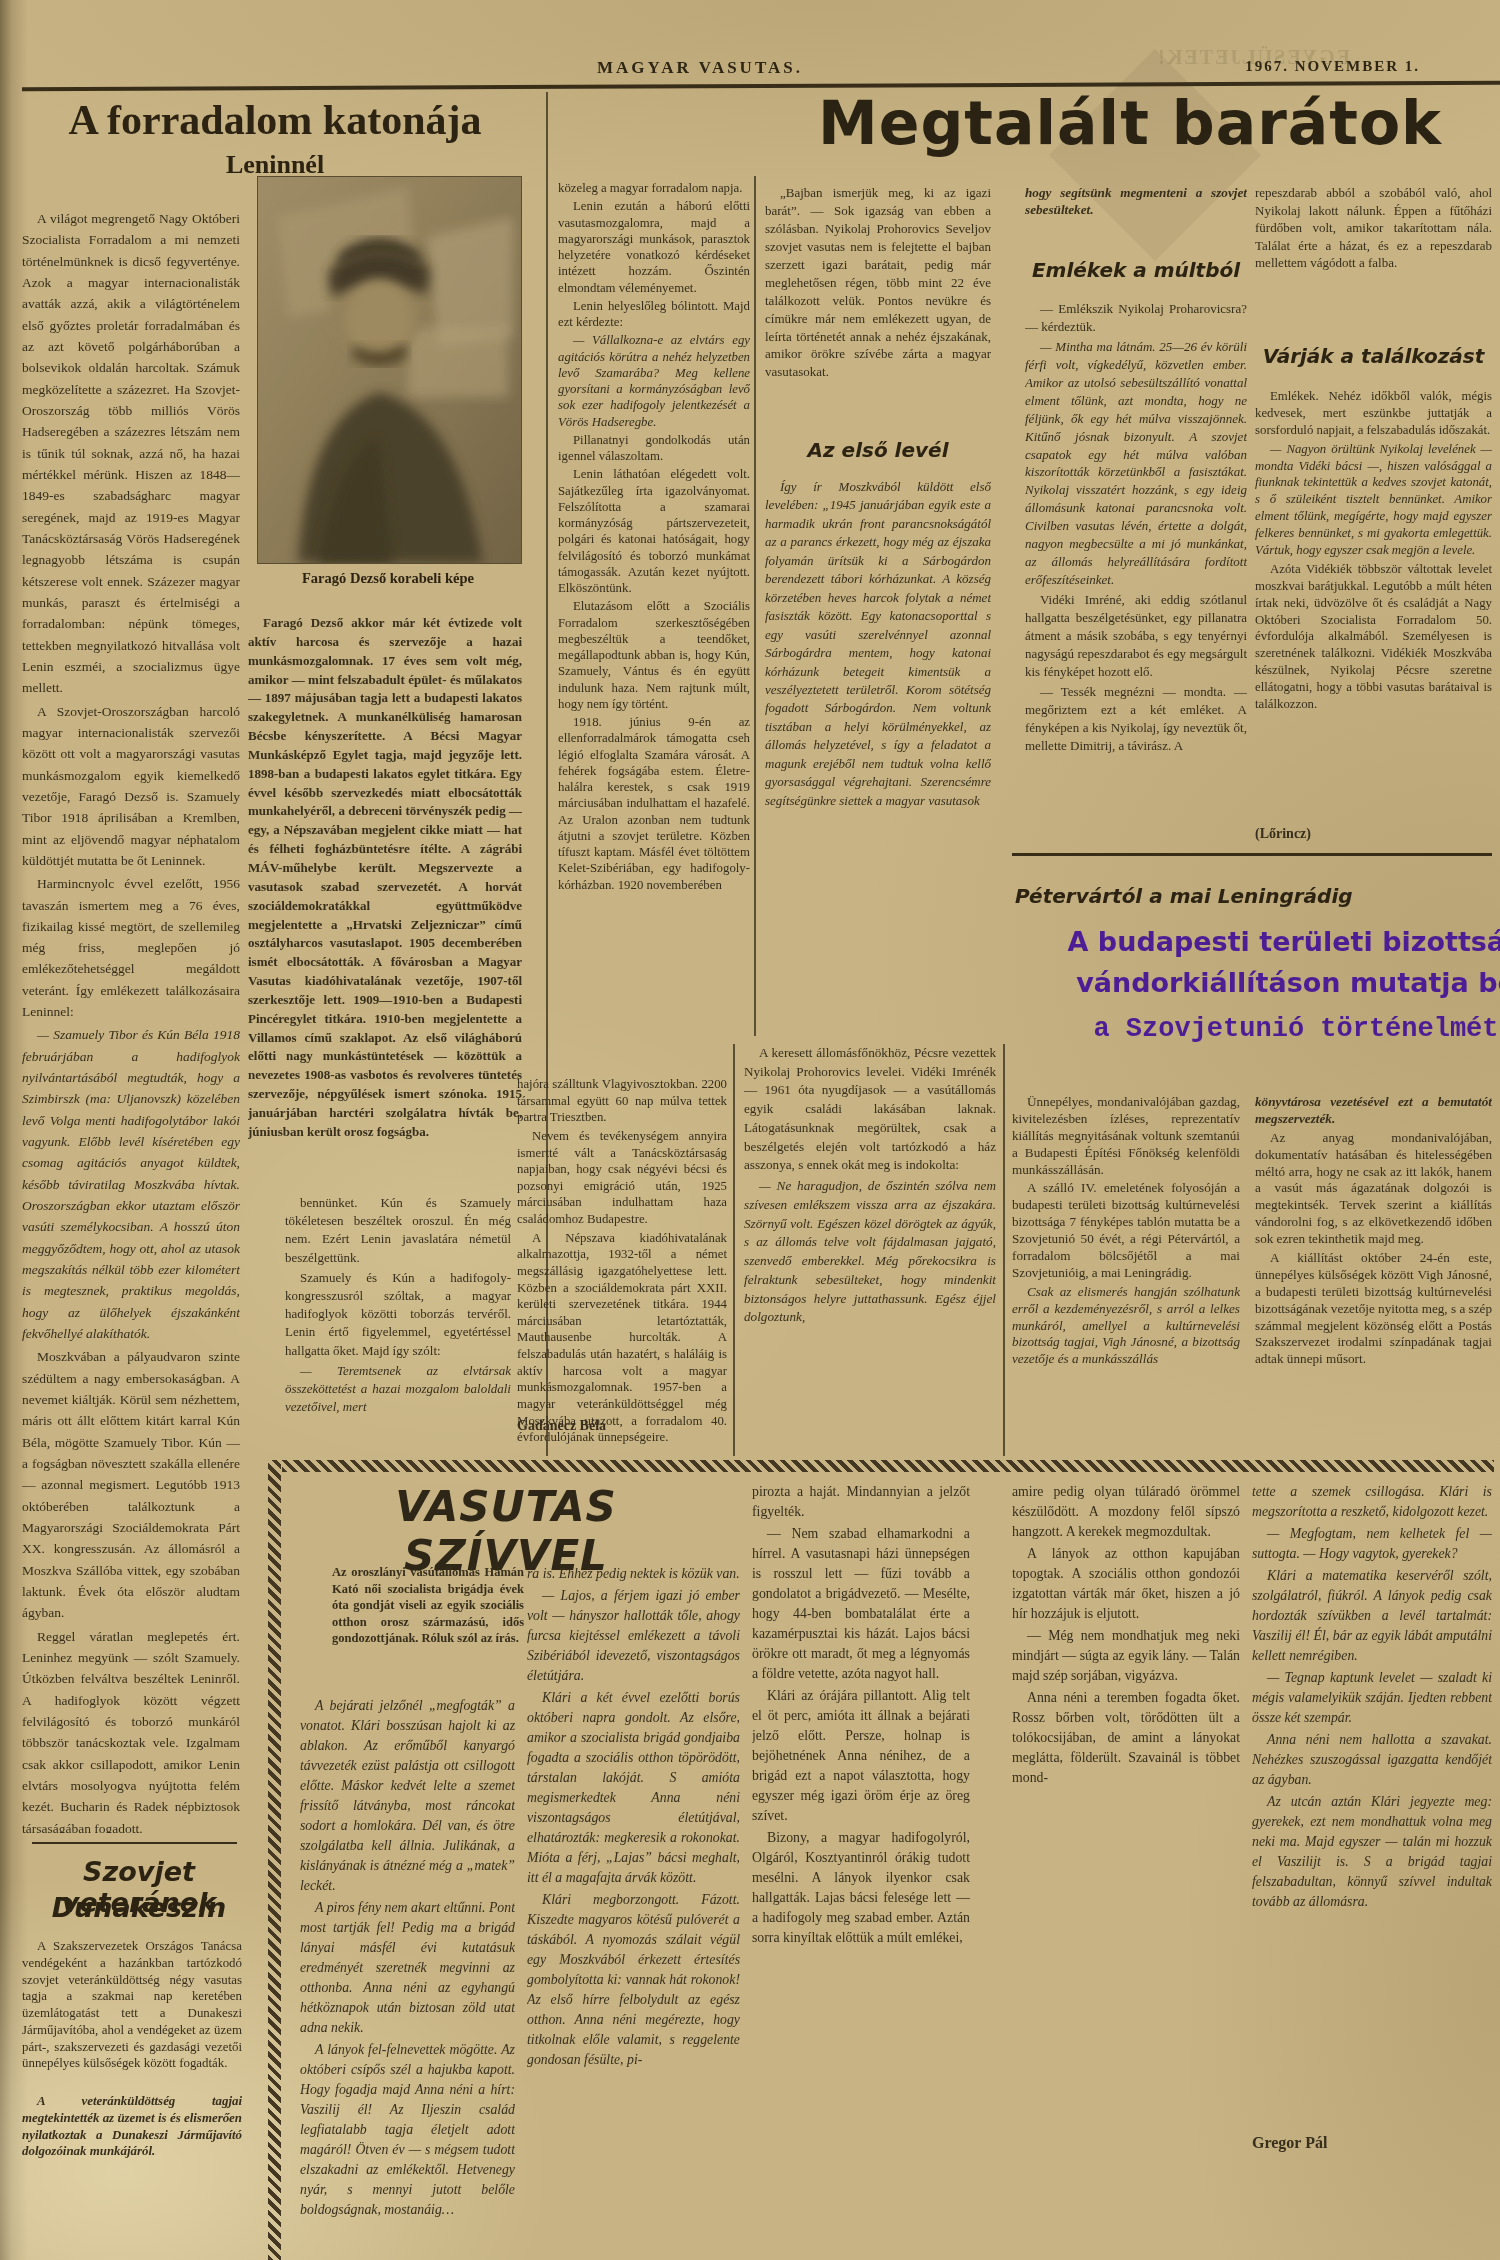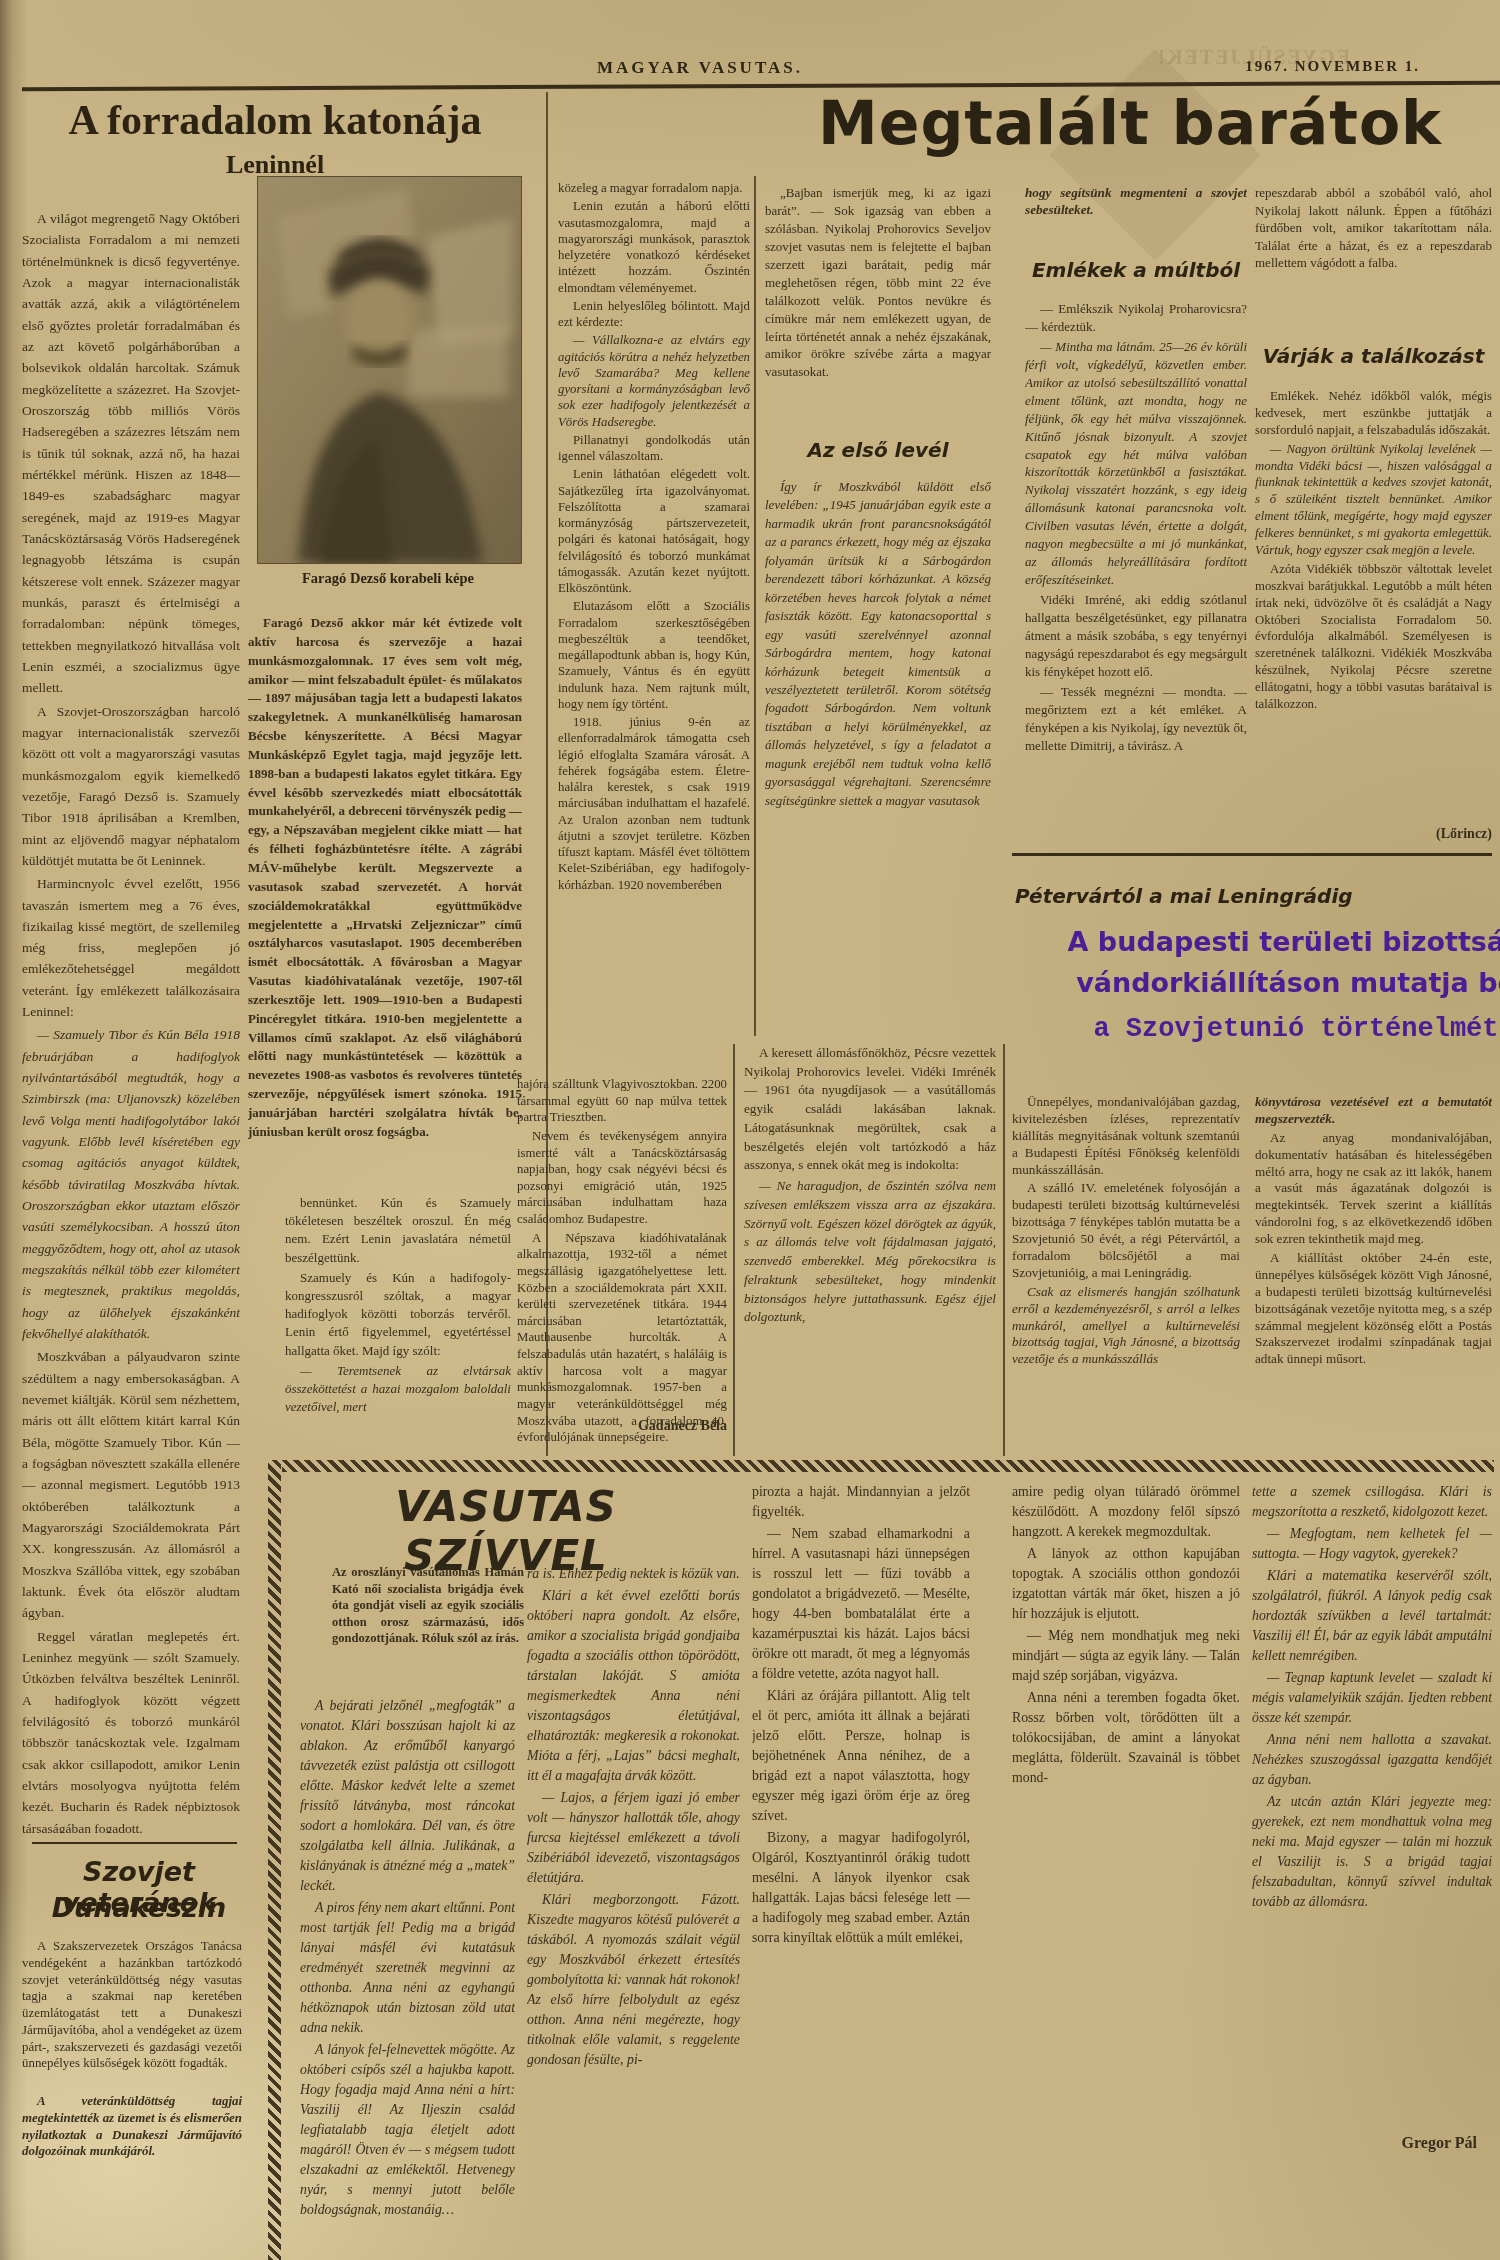--- a/index.html
+++ b/index.html
@@ -18,21 +18,21 @@
   .abs{position:absolute;}
   .rule{background:#372d19;}
   .vrule{width:2px;background:rgba(55,45,25,.75);}
   .col{font-size:13.2px;line-height:1.32;text-align:justify;}
   .col p{margin:0 0 2px 0;text-indent:15px;}
   .col.noindent-first p:first-child{text-indent:0;}
   .serif-head{font-family:"Liberation Serif",serif;font-weight:bold;color:#2c2312;}
   .sans{font-family:"DejaVu Sans",sans-serif;}
   .subhead{font-family:"DejaVu Sans",sans-serif;font-weight:bold;font-style:italic;
            font-size:20px;text-align:center;color:#2c2312;}
-  .byline{font-weight:bold;text-align:right;font-size:14px;}
+  .byline{font-weight:bold;text-align:left;font-size:14px;}
   .masthead{font-weight:bold;letter-spacing:3px;font-size:17px;text-align:center;color:#2e2514;}
   .pagedate{font-weight:bold;letter-spacing:2px;font-size:15px;text-align:right;color:#2e2514;}
   .lenin-col1{font-size:13.5px;line-height:1.58;}
   .lenin-col1 p:nth-child(4){font-style:italic;}
   .lenin-col3{font-size:12.8px;line-height:1.27;}
   .lenin-col3 p:nth-child(4){font-style:italic;}
   .bio{font-weight:bold;font-size:13px;line-height:1.45;}
   .bio-cont p:last-child{font-style:italic;}
   .friends-letter p{font-style:italic;}
   .friends-col2b p:nth-child(2),.friends-col2b p:nth-child(5){font-style:italic;}
@@ -201,22 +201,22 @@
 
 <div class="abs" style="left:332px;top:1564px;width:192px;font-size:12.5px;line-height:1.32;font-weight:bold;text-align:justify;">Az oroszlányi vasútállomás Hámán Kató női szocialista brigádja évek óta gondját viseli az egyik szociális otthon orosz származású, idős gondozottjának. Róluk szól az írás.</div>
 
 <div class="abs col heart-col heart-italic" style="left:300px;top:1696px;width:215px;height:558px;overflow:hidden;">
     <p>A bejárati jelzőnél „megfogták” a vonatot. Klári bosszúsan hajolt ki az ablakon. Az erőműből kanyargó távvezeték ezüst palástja ott csillogott előtte. Máskor kedvét lelte a szemet frissítő látványba, most ráncokat sodort a homlokára. Dél van, és ötre szolgálatba kell állnia. Julikának, a kislányának is átnézné még a „matek” leckét.</p>
     <p>A piros fény nem akart eltűnni. Pont most tartják fel! Pedig ma a brigád lányai másfél évi kutatásuk eredményét szeretnék megvinni az otthonba. Anna néni az egyhangú hétköznapok után biztosan zöld utat adna nekik.</p>
     <p>A lányok fel-felnevettek mögötte. Az októberi csípős szél a hajukba kapott. Hogy fogadja majd Anna néni a hírt: Vaszilij él! Az Iljeszin család legfiatalabb tagja életjelt adott magáról! Ötven év — s mégsem tudott elszakadni az emlékektől. Hetvenegy nyár, s mennyi jutott belőle boldogságnak, mostanáig…</p>
   </div>
 <div class="abs col heart-col heart-italic noindent-first" style="left:527px;top:1564px;width:213px;height:690px;overflow:hidden;">
     <p>ra is. Ehhez pedig nektek is közük van.</p>
+    <p>— Lajos, a férjem igazi jó ember volt — hányszor hallották tőle, ahogy furcsa kiejtéssel emlékezett a távoli Szibériából idevezető, viszontagságos életútjára.</p>
     <p>Klári a két évvel ezelőtti borús októberi napra gondolt. Az elsőre, amikor a szocialista brigád gondjaiba fogadta a szociális otthon töpörödött, társtalan lakóját. S amióta megismerkedtek Anna néni viszontagságos életútjával, elhatározták: megkeresik a rokonokat. Mióta a férj, „Lajas” bácsi meghalt, itt él a magafajta árvák között.</p>
-    <p>— Lajos, a férjem igazi jó ember volt — hányszor hallották tőle, ahogy furcsa kiejtéssel emlékezett a távoli Szibériából idevezető, viszontagságos életútjára.</p>
     <p>Klári megborzongott. Fázott. Kiszedte magyaros kötésű pulóverét a táskából. A nyomozás szálait végül egy Moszkvából érkezett értesítés gombolyította ki: vannak hát rokonok! Az első hírre felbolydult az egész otthon. Anna néni megérezte, hogy titkolnak előle valamit, s reggelente gondosan fésülte, pi-</p>
   </div>
 <div class="abs col heart-col noindent-first" style="left:752px;top:1482px;width:218px;height:772px;overflow:hidden;">
     <p>pirozta a haját. Mindannyian a jelzőt figyelték.</p>
     <p>— Nem szabad elhamarkodni a hírrel. A vasutasnapi házi ünnepségen is rosszul lett — fűzi tovább a gondolatot a brigádvezető. — Mesélte, hogy 44-ben bombatalálat érte a kazamérpusztai kis házát. Lajos bácsi örökre ott maradt, őt meg a légnyomás a földre vetette, azóta nagyot hall.</p>
     <p>Klári az órájára pillantott. Alig telt el öt perc, amióta itt állnak a bejárati jelző előtt. Persze, holnap is bejöhetnének Anna nénihez, de a brigád ezt a napot választotta, hogy egyszer még igazi öröm érje az öreg szívet.</p>
     <p>Bizony, a magyar hadifogolyról, Olgáról, Kosztyantinról órákig tudott mesélni. A lányok ilyenkor csak hallgatták. Lajas bácsi felesége lett — a hadifogoly meg szabad ember. Aztán sorra kinyíltak előttük a múlt emlékei,</p>
   </div>
 <div class="abs col heart-col noindent-first" style="left:1012px;top:1482px;width:228px;height:772px;overflow:hidden;">
     <p>amire pedig olyan túláradó örömmel készülődött. A mozdony felől sípszó hangzott. A kerekek megmozdultak.</p>

